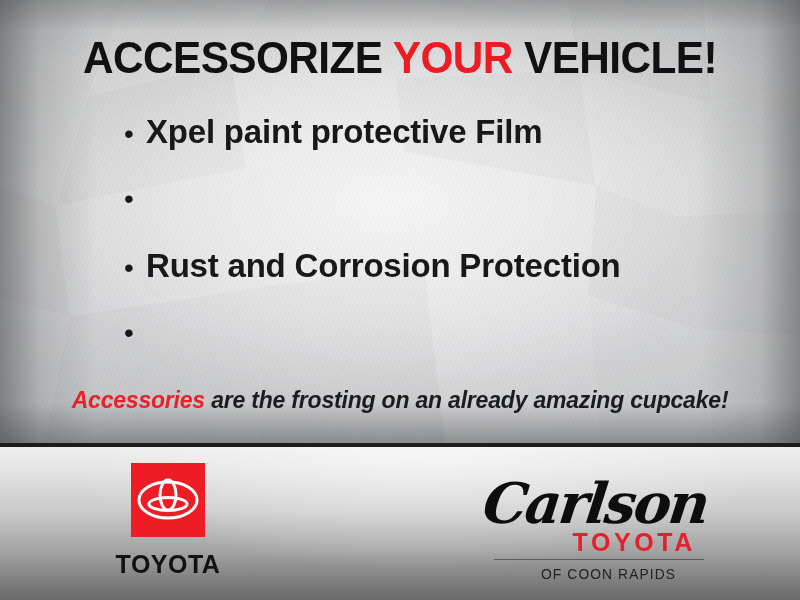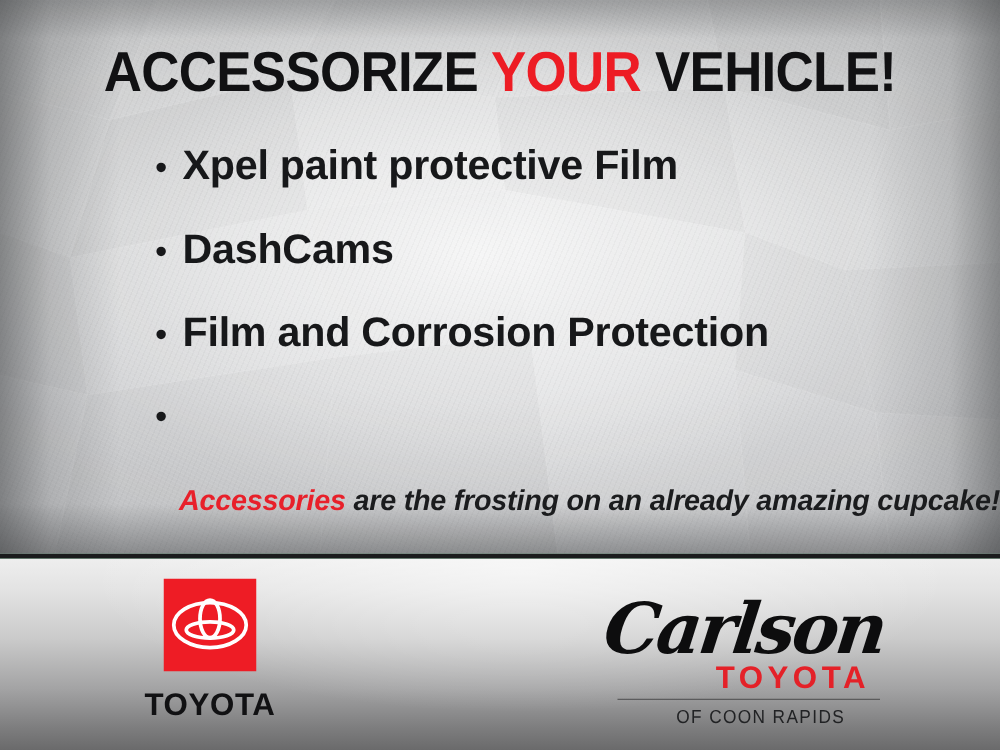--- a/index.html
+++ b/index.html
@@ -13,21 +13,21 @@
     overflow: hidden;
     font-family: "Liberation Sans", sans-serif;
     background: #c9c9c9;
   }
 
   #slide {
     position: relative;
     width: 800px;
     height: 600px;
     overflow: hidden;
-    background: #86efac;
+    background: #e5e5e5;
   }
 
   
   .upper {
     position: absolute;
     left: 0;
     top: 0;
     width: 800px;
     height: 443px;
     overflow: hidden;
@@ -109,21 +109,21 @@
     flex: 0 0 22px;
   }
   .bullet-text { font-weight: bold; }
 
   
   .tagline {
     position: absolute;
     left: 0;
     top: 386px;
     width: 800px;
-    text-align: right;
+    text-align: center;
     font-size: 23px;
     line-height: 28px;
     font-style: italic;
     font-weight: bold;
     color: #1b1c1e;
     white-space: nowrap;
     letter-spacing: -0.2px;
   }
   .tagline .tag-red { color: #e8202a; }
   .tagline .tag-rest { font-weight: bold; }
@@ -293,25 +293,24 @@
     <span>ACCESSORIZE </span><span class="hl-red">YOUR</span><span> VEHICLE!</span>
   </div>
 
   <div class="bullets">
     <div class="bullet-row">
       <span class="bullet-dot">•</span>
       <span class="bullet-text">Xpel paint protective Film</span>
     </div>
     <div class="bullet-row">
       <span class="bullet-dot">•</span>
-      <span class="bullet-text">DashCams</span>
     </div>
     <div class="bullet-row">
       <span class="bullet-dot">•</span>
-      <span class="bullet-text">Film and Corrosion Protection</span>
+      <span class="bullet-text">Rust and Corrosion Protection</span>
     </div>
     <div class="bullet-row">
       <span class="bullet-dot">•</span>
     </div>
   </div>
 
   <div class="tagline">
     <span class="tag-red">Accessories</span><span class="tag-rest"> are the frosting on an already amazing cupcake!</span>
   </div>
 

